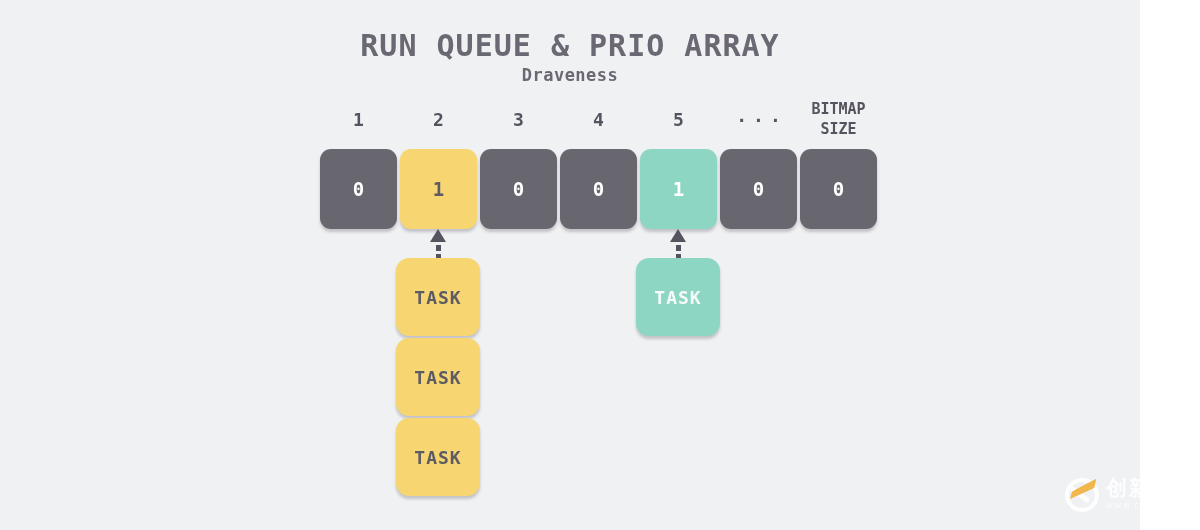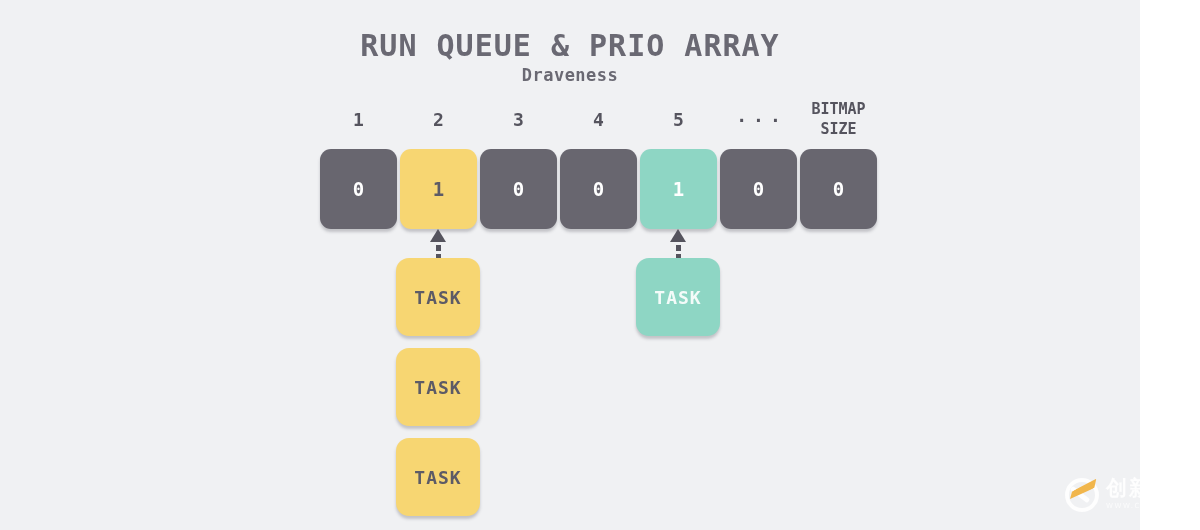--- a/index.html
+++ b/index.html
@@ -63,21 +63,21 @@
     width:0; height:0;
     border-left:8px solid transparent;
     border-right:8px solid transparent;
     border-bottom:13px solid #55545e;
   }
   .arrow-dash { width:5px; height:6px; background:#55545e; margin-top:3px; }
 
   
   .task-stack {
     position:absolute;
-    display:flex; flex-direction:column; gap:12px;
+    display:flex; flex-direction:column; gap:2px;
   }
   .stack-p2 { left:396px; top:258px; }
   .stack-p5 { left:636px; top:258px; }
   .task {
     width:84px; height:78px; border-radius:13px;
     display:flex; align-items:center; justify-content:center;
     font-size:18px; font-weight:bold; letter-spacing:1px;
     box-shadow:0 3px 3px rgba(90,88,100,0.30);
   }
   .task-yellow { background:#f7d672; color:#5d5b66; }

